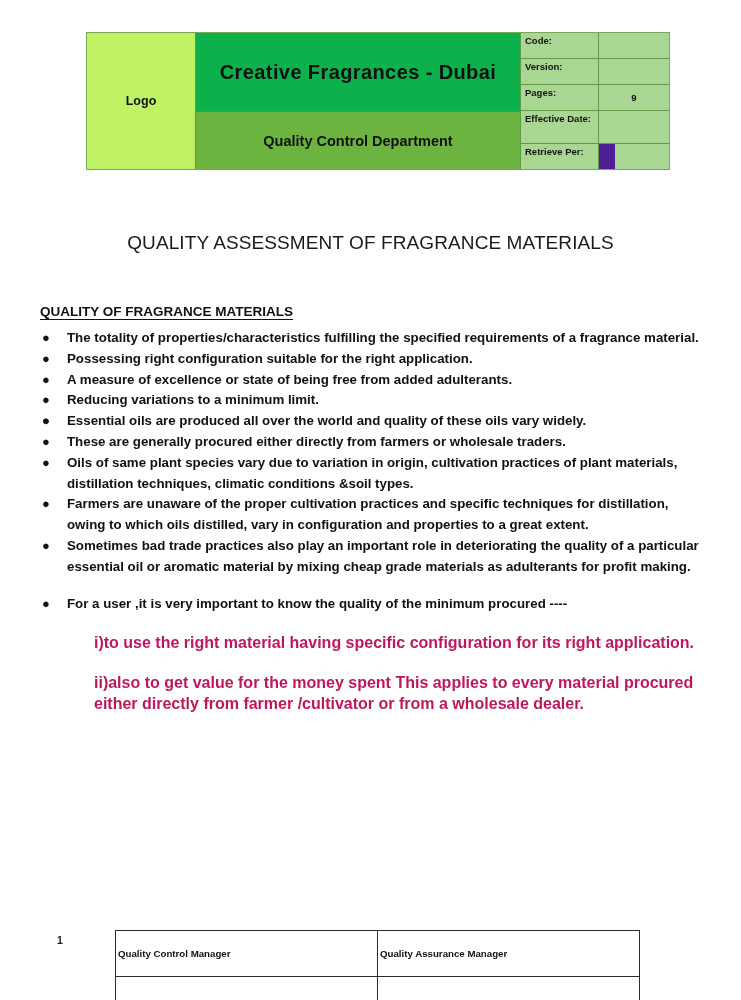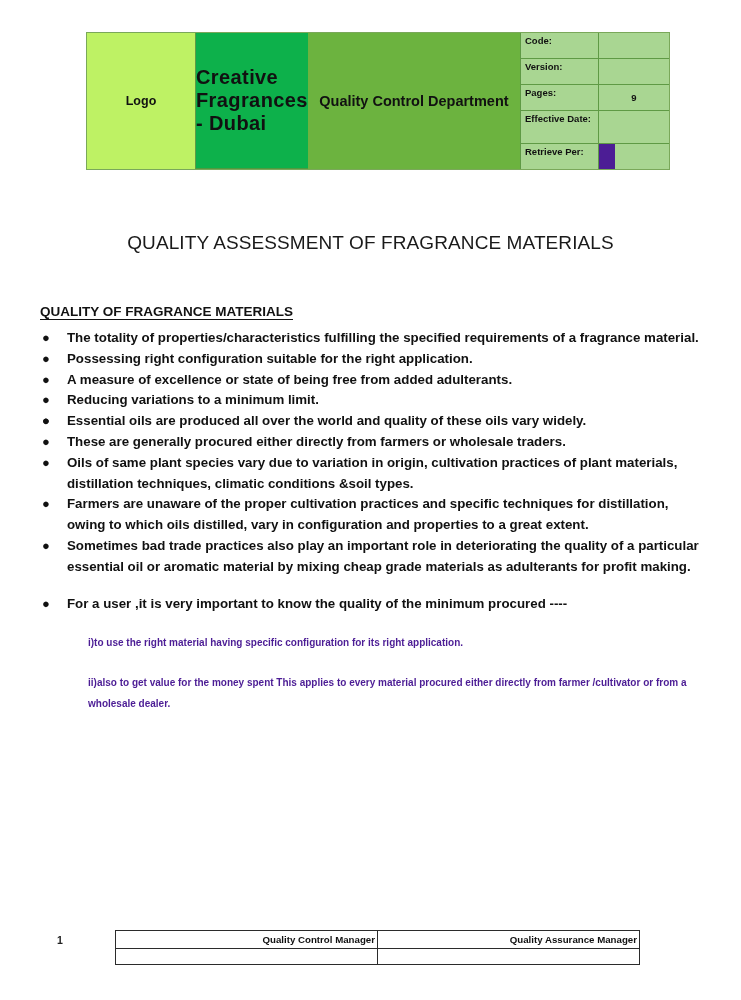--- a/index.html
+++ b/index.html
@@ -35,21 +35,21 @@
     display: flex;
     align-items: center;
     justify-content: center;
     font-weight: bold;
     font-size: 12.5px;
     color: #111;
   }
   .hdr-center {
     flex: 1 1 auto;
     display: flex;
-    flex-direction: row;
+    flex-direction: column;
   }
   .hdr-title-band {
     flex: 0 0 78px;
     background: #0db14b;
     display: flex;
     align-items: center;
     justify-content: center;
     border-bottom: 1px solid #4f9a3e;
   }
   .hdr-title-band span {
@@ -157,25 +157,25 @@
     left: 2px;
     top: 0;
     font-size: 13px;
     line-height: 20.8px;
     color: #111;
   }
   .bullet-item.spaced { margin-top: 16px; }
 
   .sub-para {
     position: relative;
-    margin: 19px 0 0 21px;
-    font-size: 10px;
+    margin: 19px 0 0 27px;
+    font-size: 16px;
     font-weight: 600;
     line-height: 20.8px;
-    color: #4c1d95;
+    color: #be185d;
     width: 641px;
   }
 
   
   .page-number {
     position: absolute;
     left: 57px;
     top: 934px;
     font-size: 10.5px;
     font-weight: bold;
@@ -188,23 +188,23 @@
     width: 525px;
     border-collapse: collapse;
     table-layout: fixed;
   }
   .sign-table td {
     border: 1px solid #2b2b2b;
     height: 15px;
     font-size: 9.7px;
     font-weight: bold;
     color: #111;
-    text-align: right;
+    text-align: left;
     vertical-align: middle;
-    padding: 1px 2px;
+    padding: 15px 2px;
   }
   .sign-table td.blank { height: 13px; }
 </style>
 </head>
 <body>
 
 <div class="doc-header">
 
   <div class="hdr-logo">
     <span>Logo</span>

